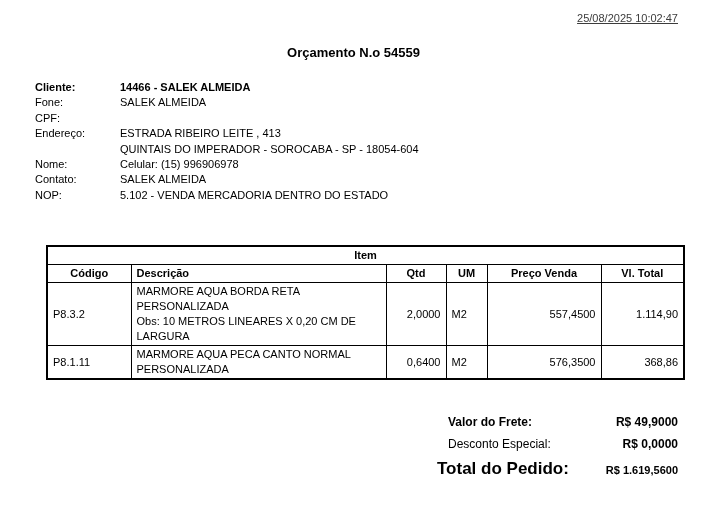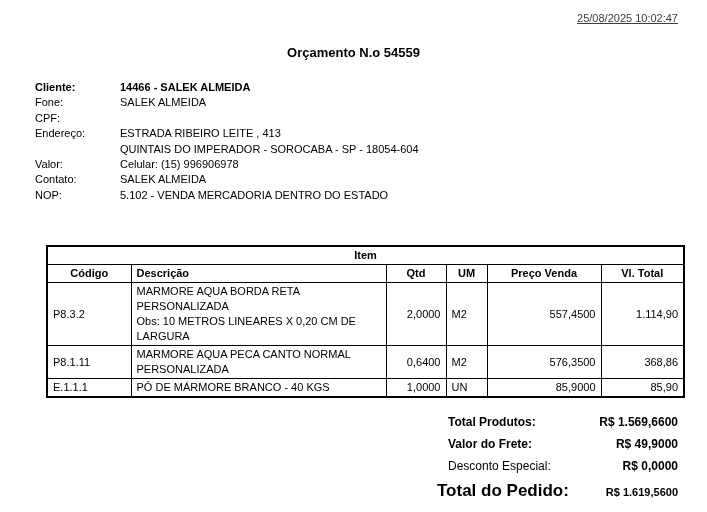--- a/index.html
+++ b/index.html
@@ -111,21 +111,21 @@
     <div class="info-row">
       <span class="info-label">CPF:</span>
       <span class="info-value"></span>
     </div>
     <div class="info-row">
       <span class="info-label">Endereço:</span>
       <span class="info-value">ESTRADA RIBEIRO LEITE , 413
 QUINTAIS DO IMPERADOR - SOROCABA - SP - 18054-604</span>
     </div>
     <div class="info-row">
-      <span class="info-label">Valor:</span>
+      <span class="info-label">Nome:</span>
       <span class="info-value">Celular: (15) 996906978</span>
     </div>
     <div class="info-row">
       <span class="info-label">Contato:</span>
       <span class="info-value">SALEK ALMEIDA</span>
     </div>
     <div class="info-row">
       <span class="info-label">NOP:</span>
       <span class="info-value">5.102 - VENDA MERCADORIA DENTRO DO ESTADO</span>
     </div>
@@ -166,37 +166,25 @@
       </tr>
       <tr class="r2">
         <td class="c-codigo">P8.1.11</td>
         <td class="c-desc">MARMORE AQUA PECA CANTO NORMAL
 PERSONALIZADA</td>
         <td class="c-qtd">0,6400</td>
         <td class="c-um">M2</td>
         <td class="c-preco">576,3500</td>
         <td class="c-total">368,86</td>
       </tr>
-      <tr class="r3">
-        <td class="c-codigo">E.1.1.1</td>
-        <td class="c-desc">PÓ DE MÁRMORE BRANCO - 40 KGS</td>
-        <td class="c-qtd">1,0000</td>
-        <td class="c-um">UN</td>
-        <td class="c-preco">85,9000</td>
-        <td class="c-total">85,90</td>
-      </tr>
     </tbody>
       </table>
   </div>
 
   <div class="totals">
-    <div class="totals-row bold">
-      <span class="t-label">Total Produtos:</span>
-      <span class="t-value">R$ 1.569,6600</span>
-    </div>
     <div class="totals-row bold">
       <span class="t-label">Valor do Frete:</span>
       <span class="t-value">R$ 49,9000</span>
     </div>
     <div class="totals-row">
       <span class="t-label">Desconto Especial:</span>
       <span class="t-value">R$ 0,0000</span>
     </div>
     <div class="totals-row grand">
       <span class="t-label">Total do Pedido:</span>

